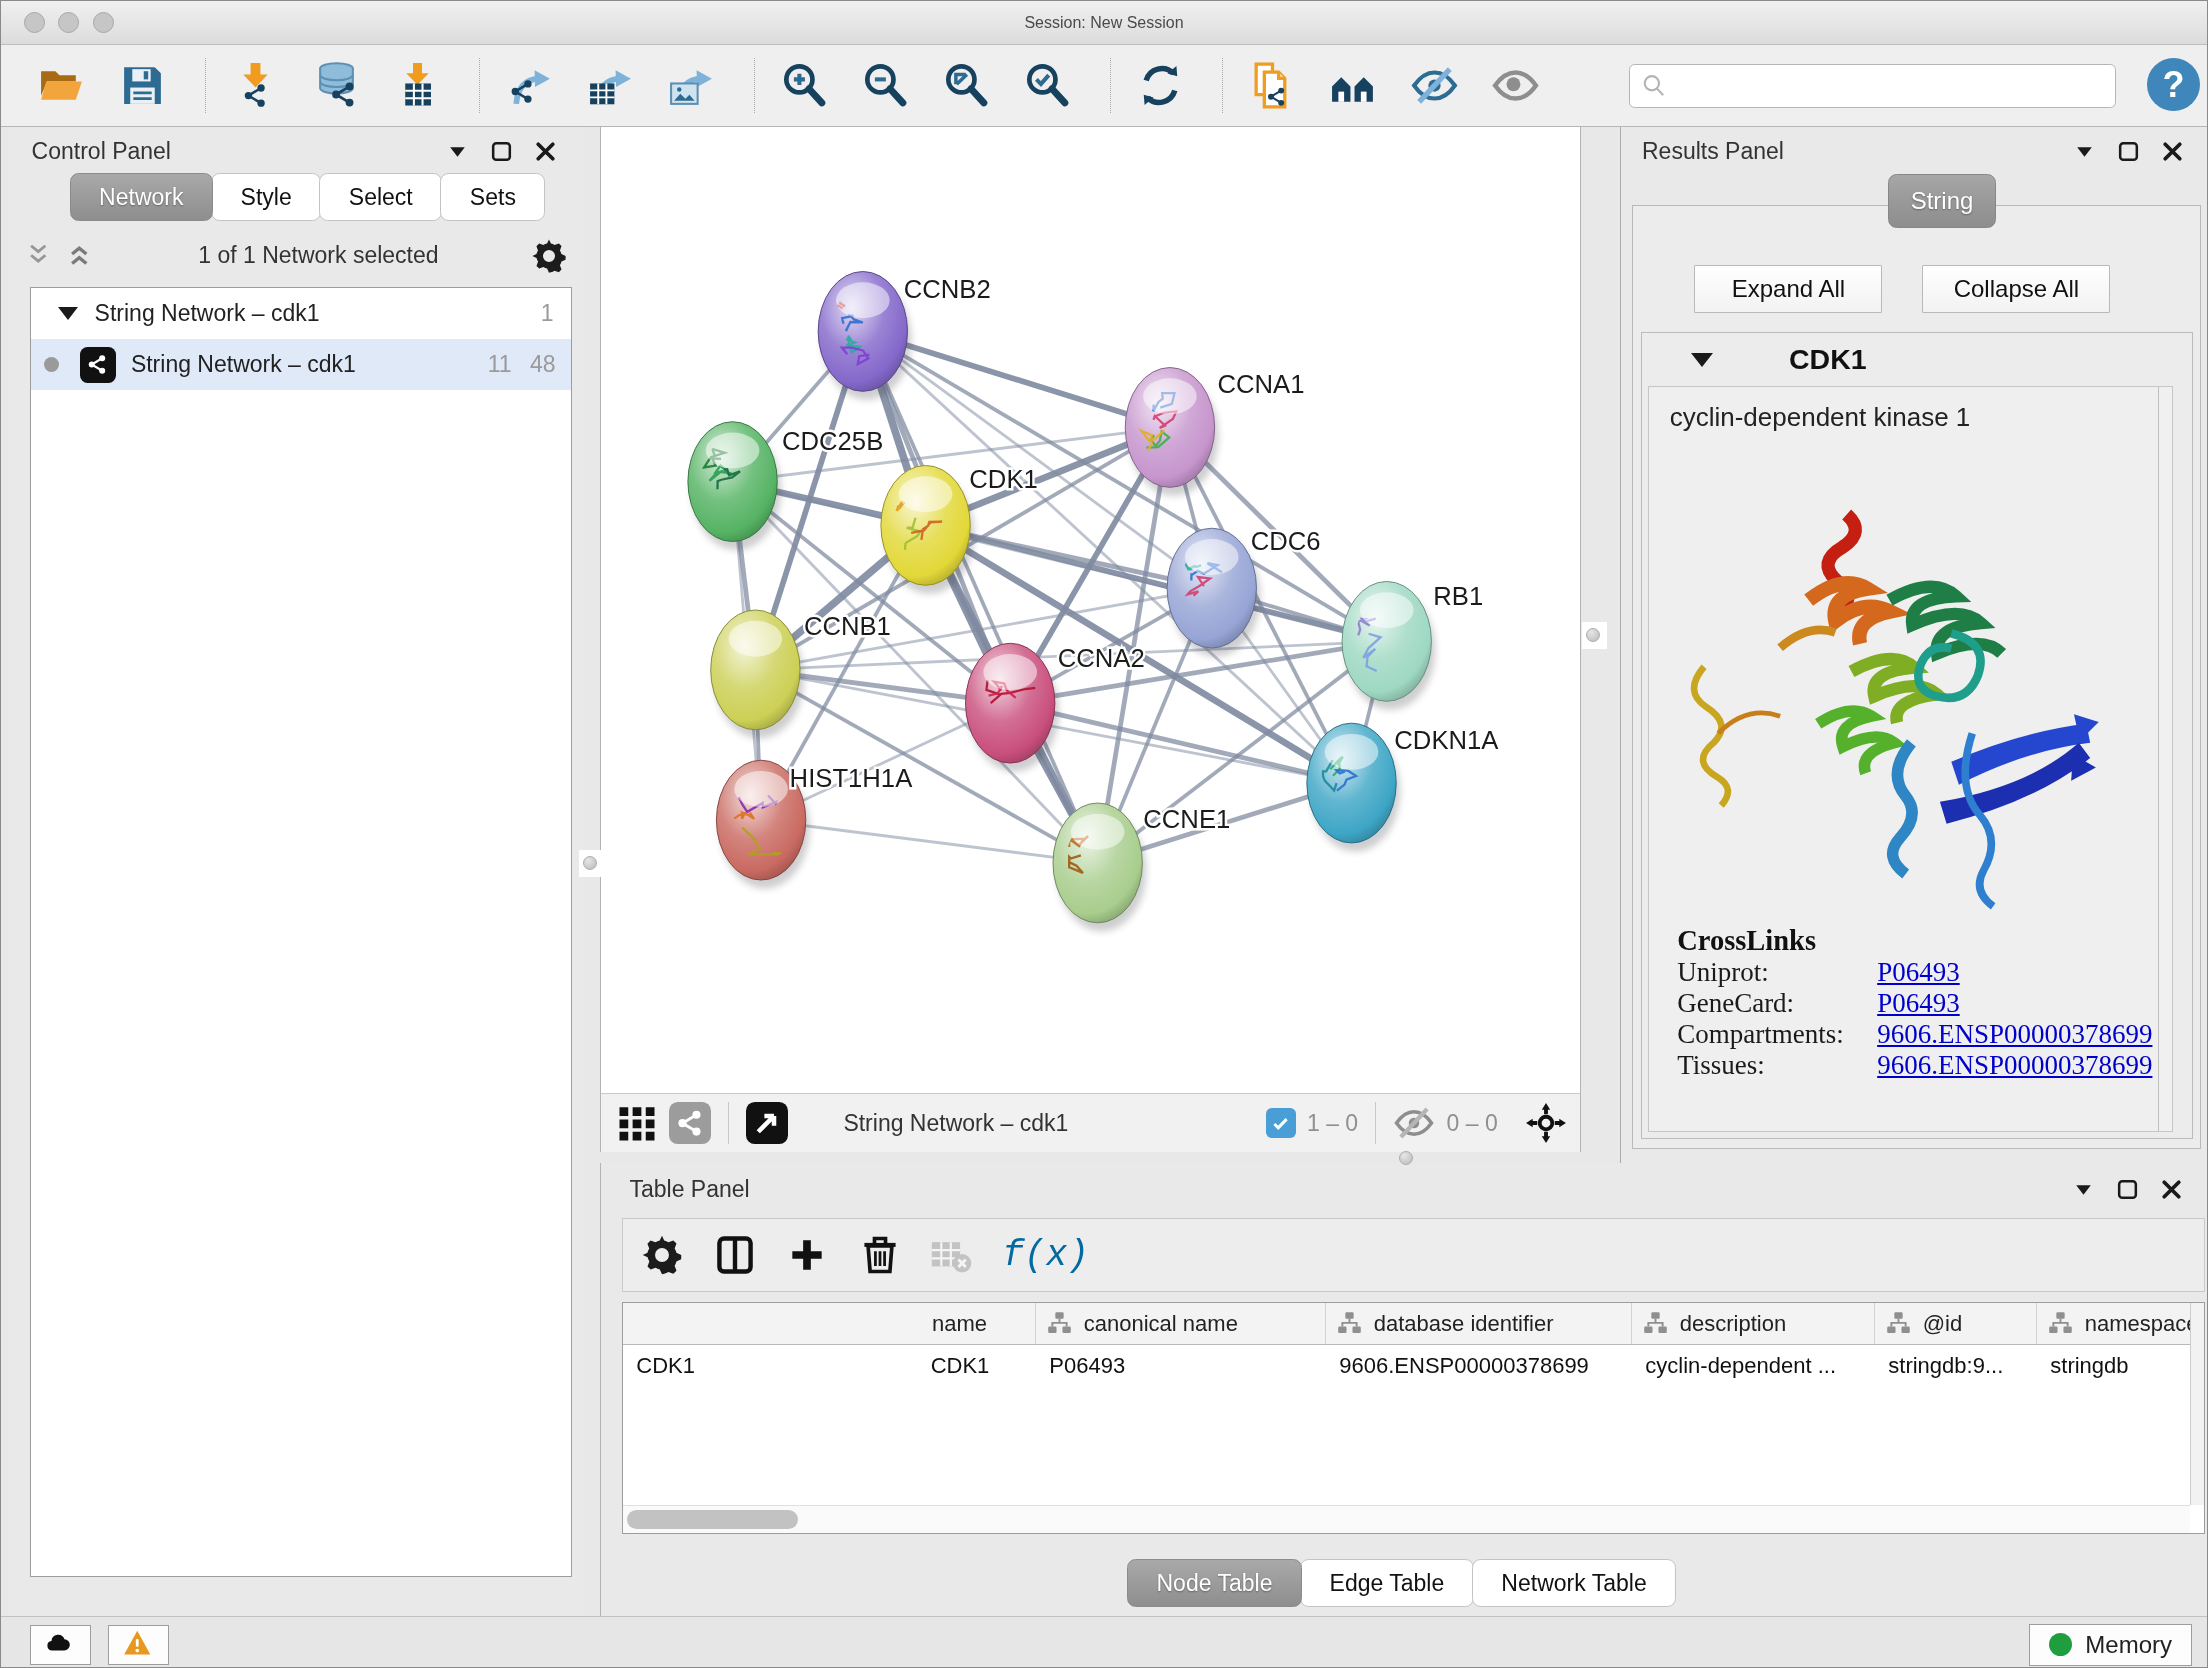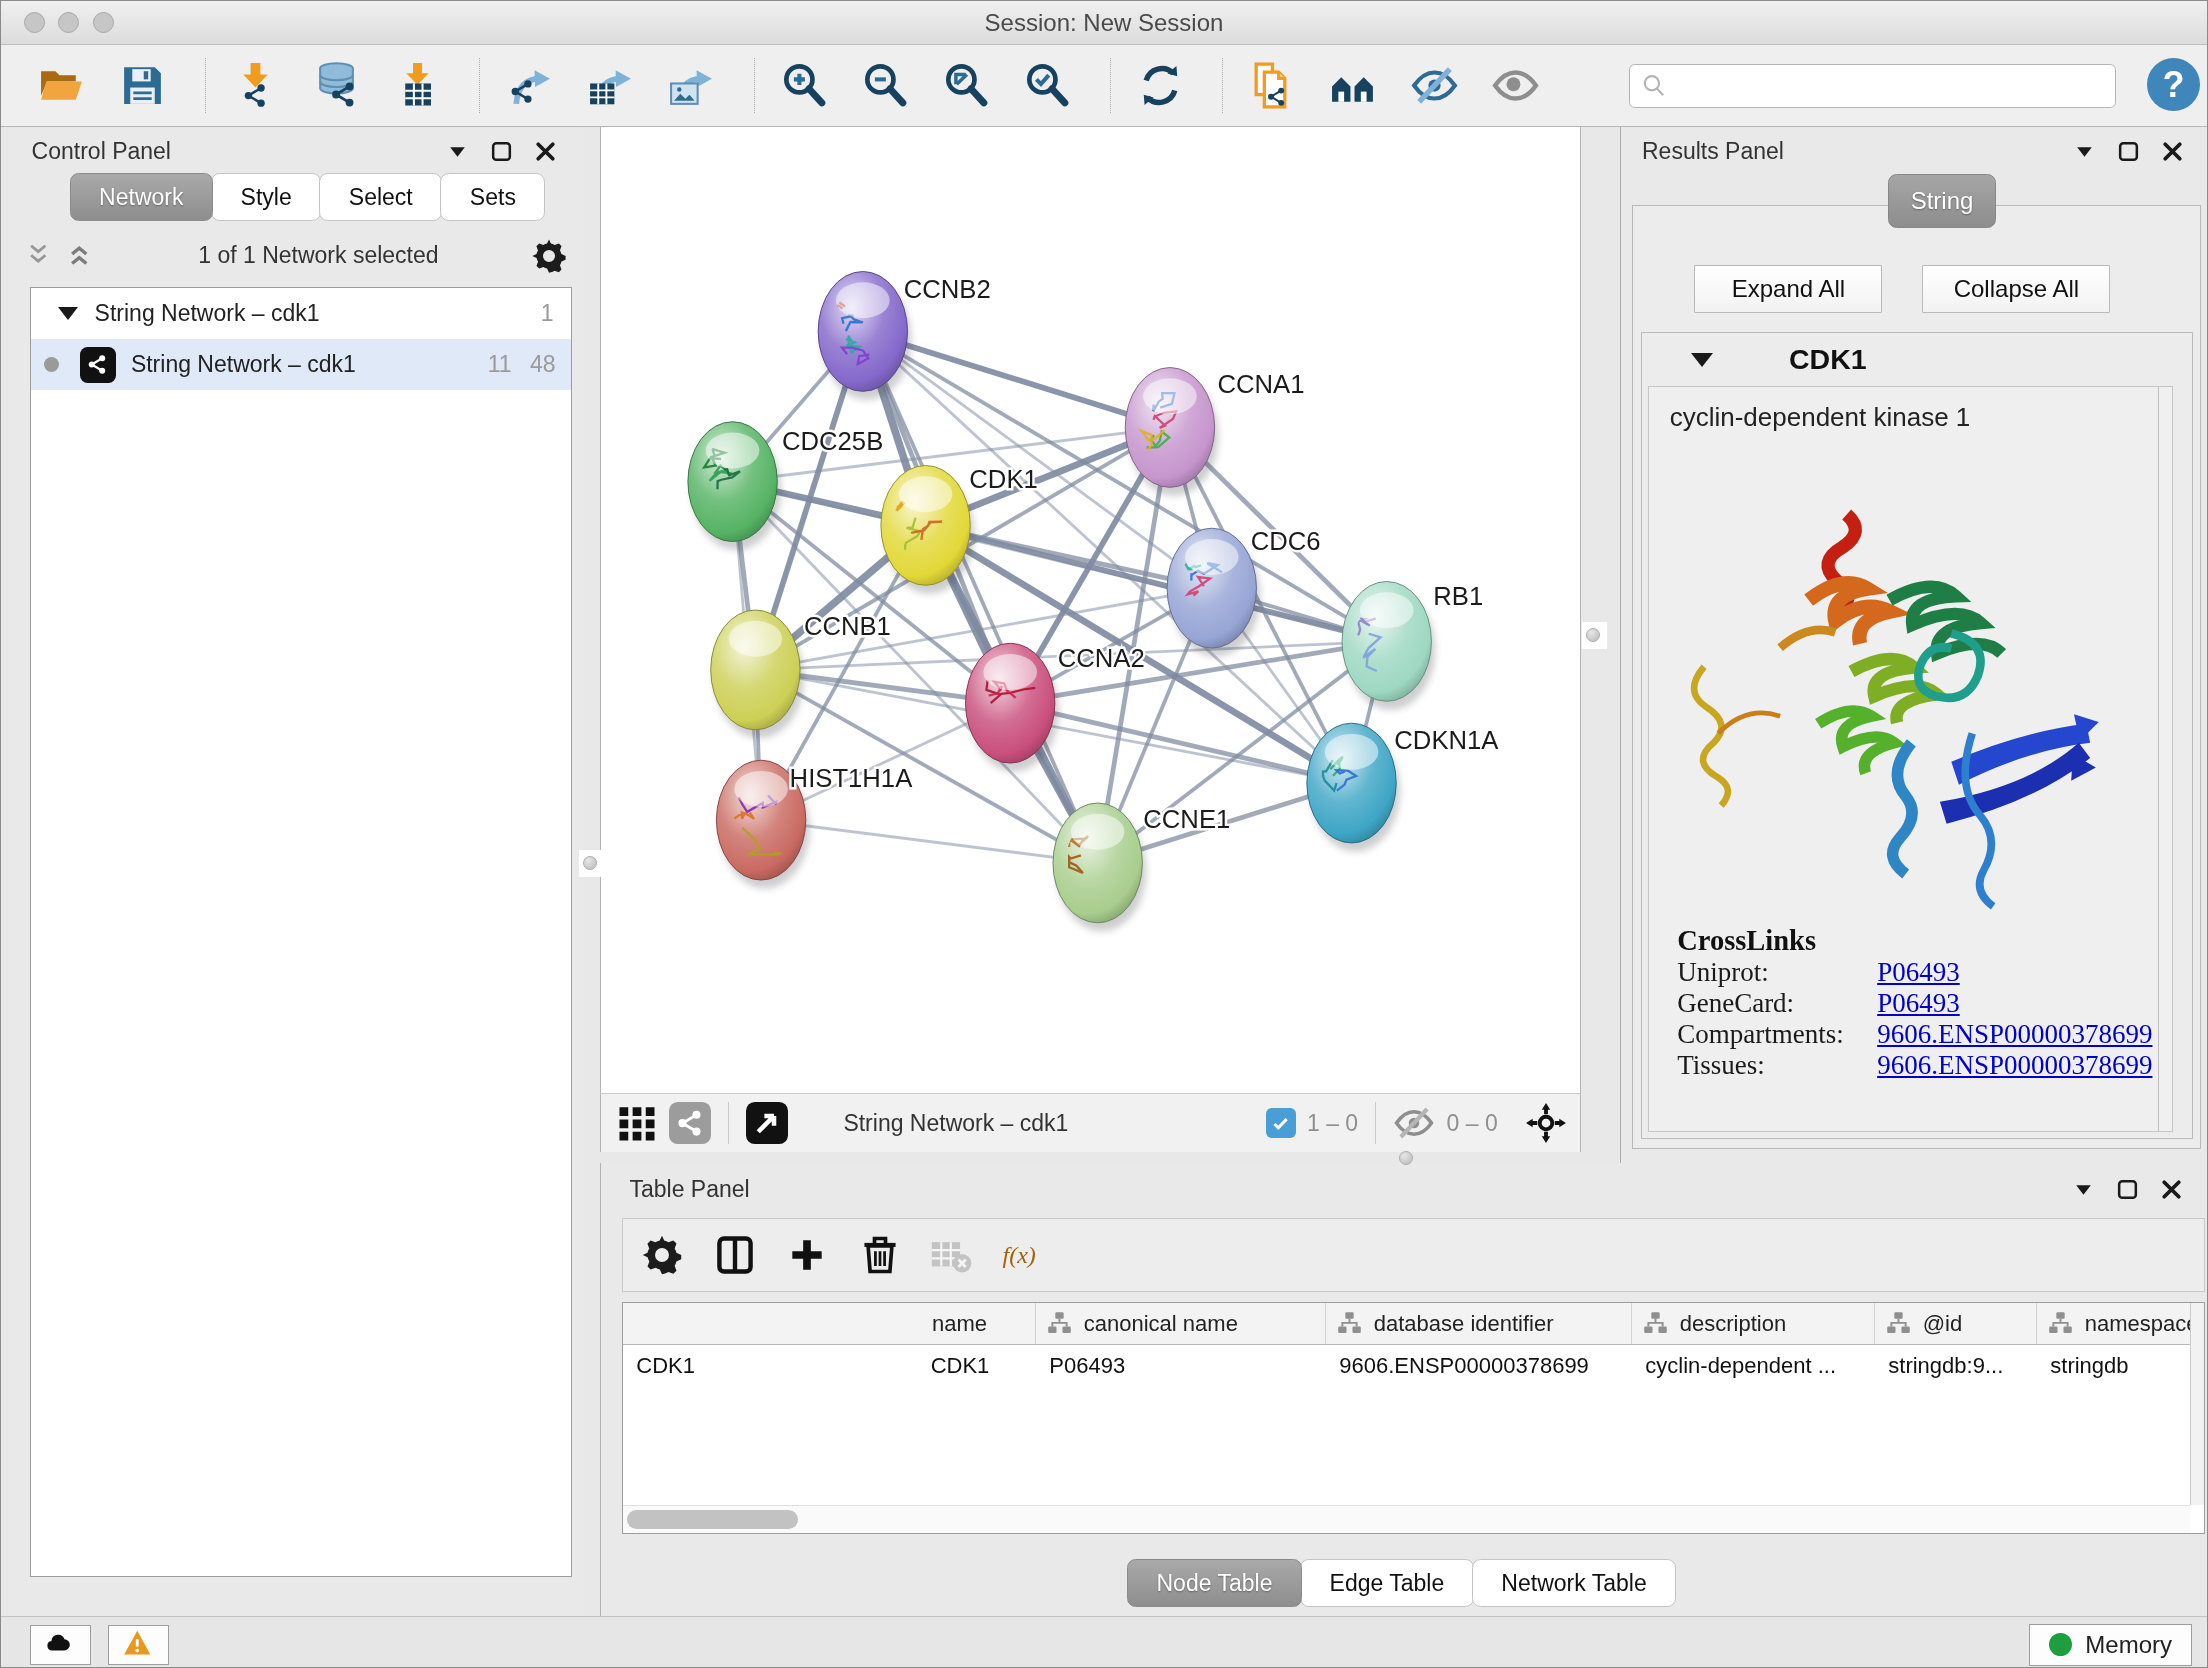--- a/index.html
+++ b/index.html
@@ -5,21 +5,21 @@
   html,body{margin:0;padding:0;background:#d0d0d0;}
   *{box-sizing:border-box;}
   .window{position:relative;width:2208px;height:1668px;background:#e8e8e8;
     font-family:"Liberation Sans",sans-serif;color:#222;overflow:hidden;border:1px solid #8a8a8a;}
   
   .titlebar{position:absolute;left:0;top:0;width:100%;height:44px;
     background:linear-gradient(#f0f0f0,#dcdcdc);border-bottom:1px solid #bdbdbd;
     display:flex;align-items:center;}
   .traffic{display:flex;gap:13.3px;margin-left:23px;}
   .traffic span{width:21px;height:21px;border-radius:50%;background:#c6c6c6;border:1px solid #a7a7a7;}
-  .win-title{position:absolute;left:0;right:0;text-align:center;font-size:24px;color:#4a4a4a;}
+  .win-title{position:absolute;left:0;right:0;text-align:center;font-size:16px;color:#4a4a4a;}
   
   .toolbar{position:absolute;left:0;top:44px;width:100%;height:82px;background:#efefef;
     border-bottom:1.9px solid #b6b6b6;display:flex;align-items:center;padding-left:36px;}
   .tb-icon{width:49px;height:49px;margin-right:32px;cursor:pointer;flex:none;}
   .tb-icon svg{width:100%;height:100%;}
   .tb-sep{width:0;height:55px;border-left:1.9px dotted #a9a9a9;margin:0 25px 0 5.7px;flex:none;}
   .search-wrap{position:absolute;left:1628px;top:63px;width:487px;height:44px;}
   .search-wrap input{width:100%;height:100%;border:1px solid #b5b5b5;border-radius:5.7px;
     background:#fff;font-size:21px;padding:0 11.4px 0 49px;outline:none;font-family:"Liberation Sans",sans-serif;}
   .search-glyph{position:absolute;left:11.4px;top:7.6px;width:28.5px;height:28.5px;opacity:.55;}
@@ -101,21 +101,21 @@
   .rp-scroll{position:absolute;right:0;top:0;bottom:0;width:14.3px;background:#f0f0f0;border-left:1px solid #c0c0c0;}
   
   .table-panel{position:absolute;left:599px;top:1162px;width:1609px;height:453px;background:#e9e9e9;
     border-left:1px solid #b3b3b3;}
   .table-panel .panel-header{padding:0 25px 0 28.5px;margin-top:5.7px;}
   .tp-toolbar{position:absolute;left:21px;top:55px;width:1583px;height:74px;background:#ededed;
     border:1px solid #c9c9c9;display:flex;align-items:center;padding-left:17px;gap:28.5px;}
   .tp-icon{width:44px;height:44px;cursor:pointer;}
   .tp-icon svg{width:100%;height:100%;}
   .tp-icon.disabled{opacity:.42;cursor:default;}
-  .fx-label{font-family:Liberation Serif, serif;font-style:italic;font-size:24px;color:#a16207;cursor:default;}
+  .fx-label{font-family:Liberation Mono, monospace;font-style:italic;font-size:36px;color:#0369a1;cursor:default;}
   .tp-table{position:absolute;left:21px;top:139px;width:1583px;height:232px;background:#fff;
     border:1.9px solid #9d9d9d;overflow:hidden;}
   .t-head{display:flex;height:42px;background:#f3f3f3;border-bottom:1.9px solid #b9b9b9;}
   .th{display:flex;align-items:center;font-size:22px;color:#222;border-right:1px solid #d2d2d2;
     padding-left:11.4px;gap:11.4px;overflow:hidden;white-space:nowrap;flex:none;cursor:pointer;}
   .th .colic{width:25px;height:25px;flex:none;}
   .th.center{justify-content:center;padding-left:0;}
   .t-row{display:flex;height:42px;background:#fff;}
   .td{font-size:22px;color:#111;padding:7.6px 0 0 13.3px;overflow:hidden;white-space:nowrap;flex:none;}
   .td.center{text-align:center;padding-left:0;}

